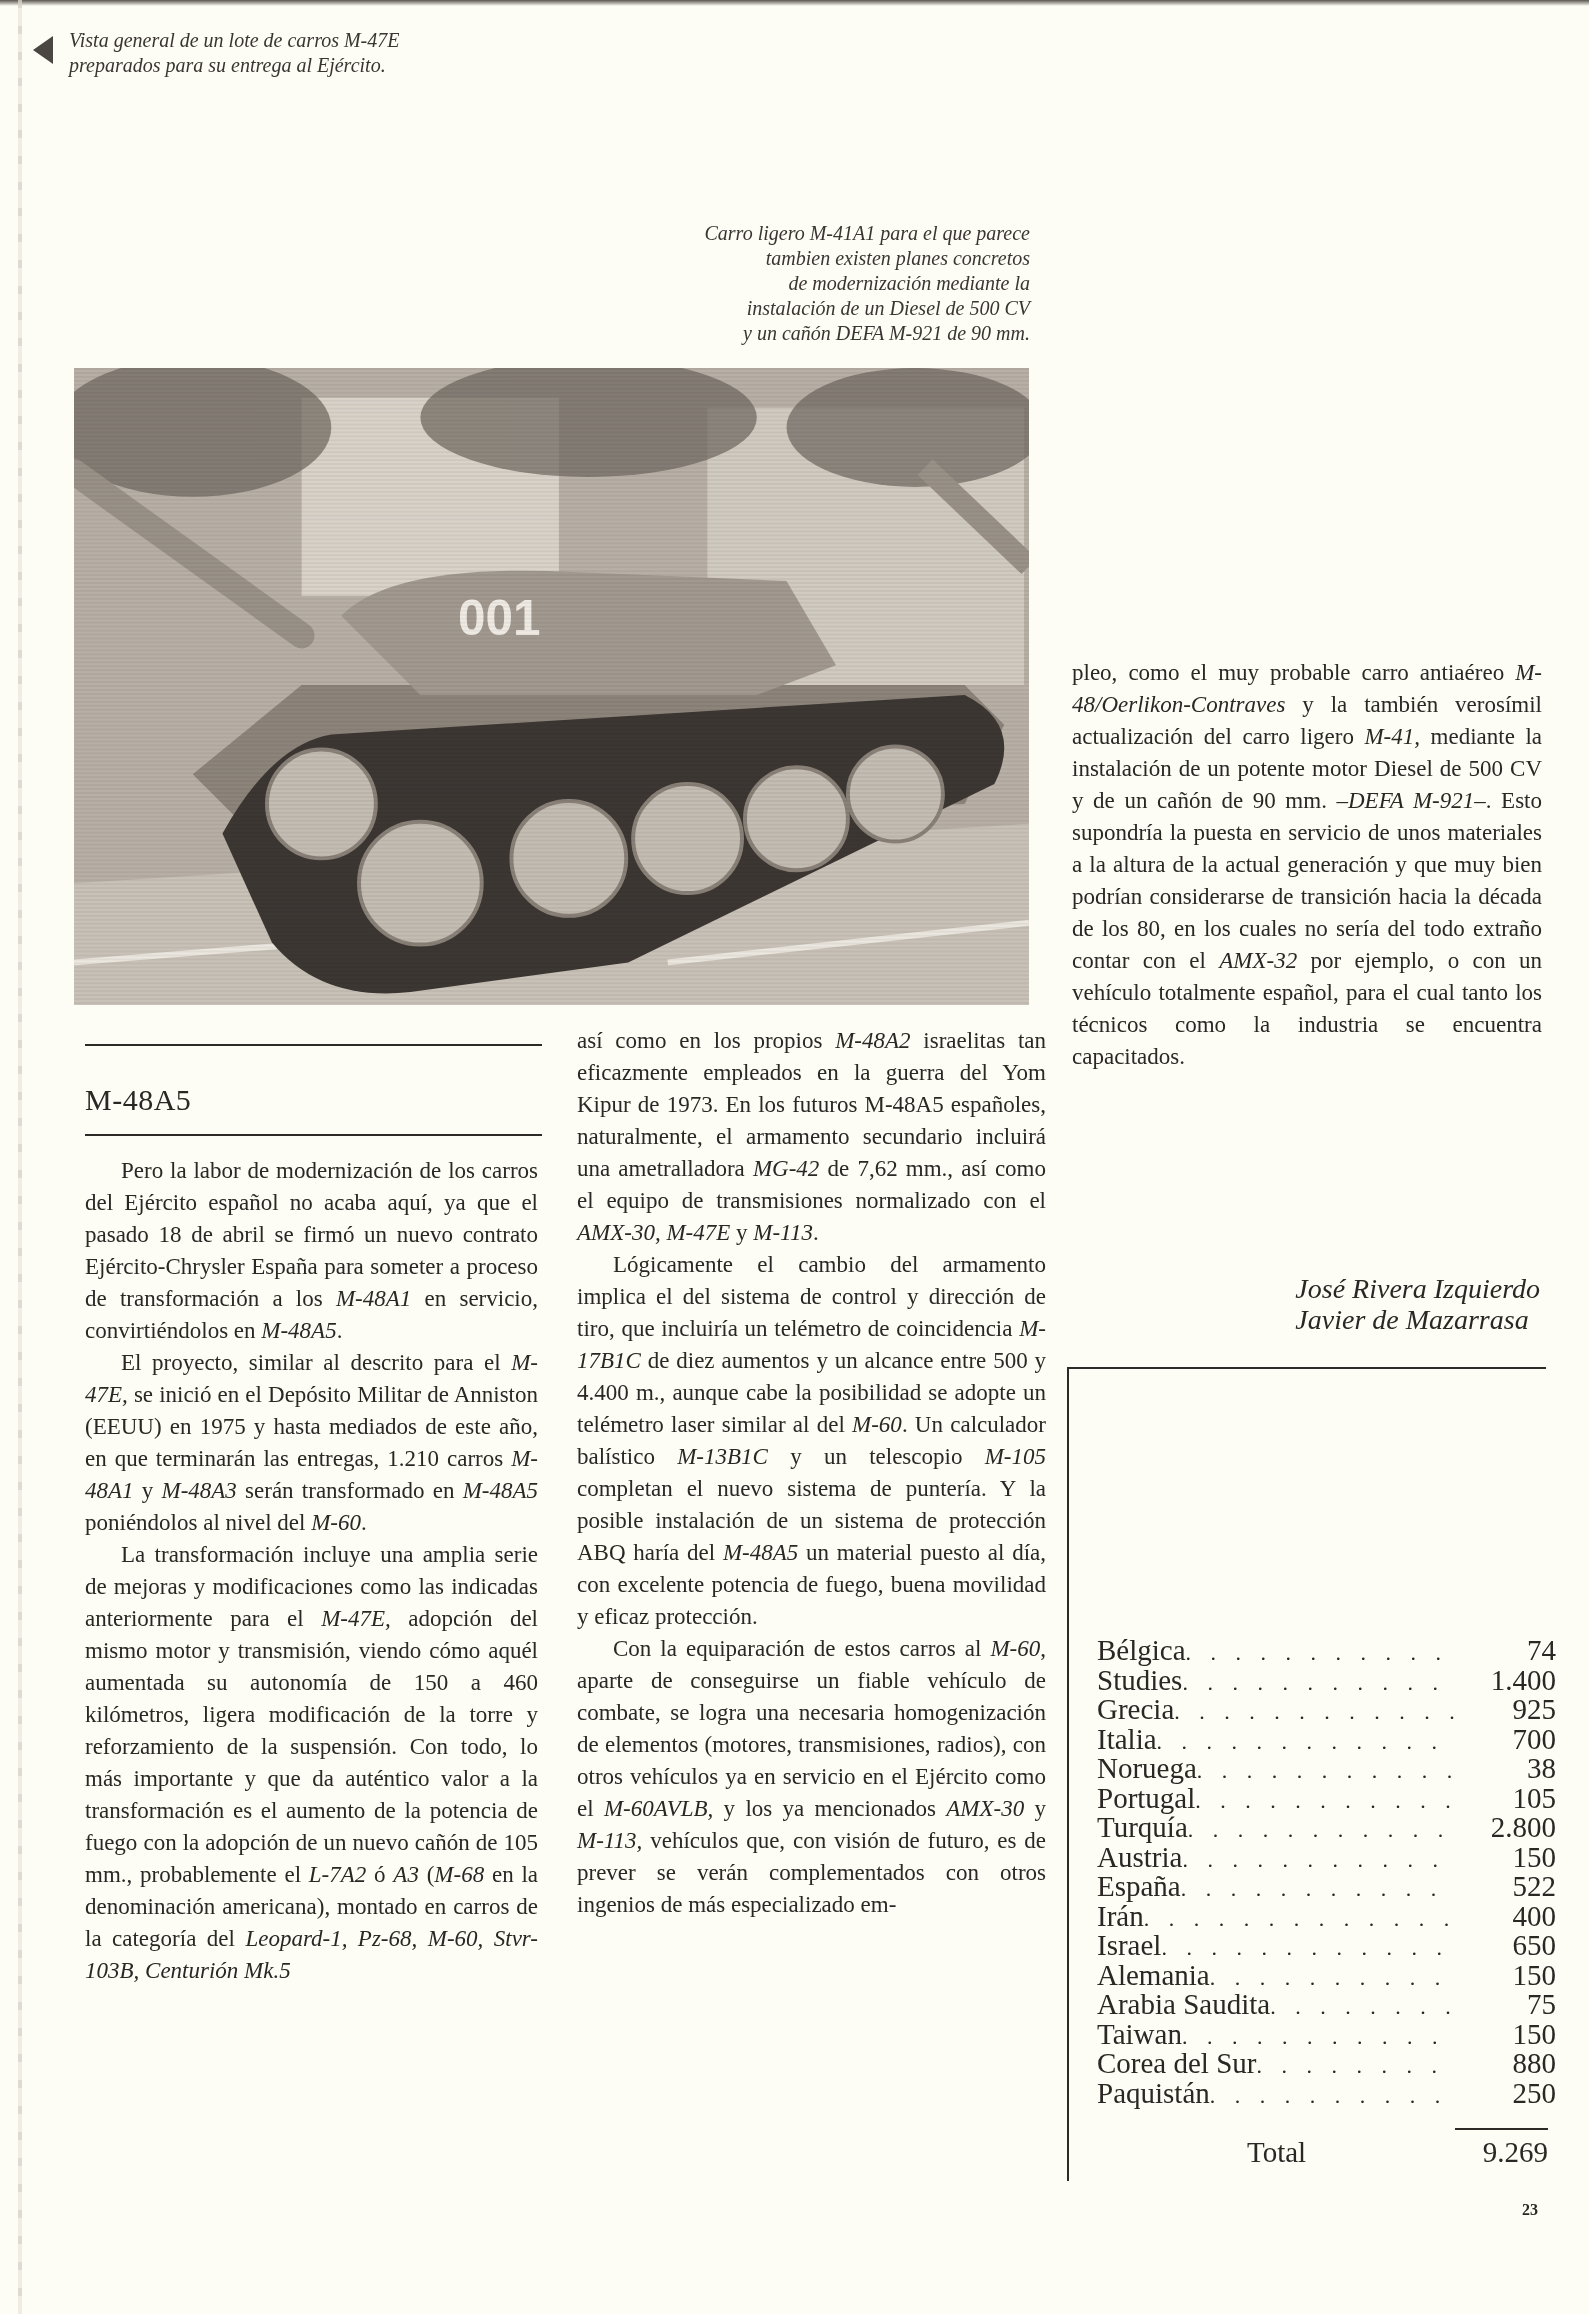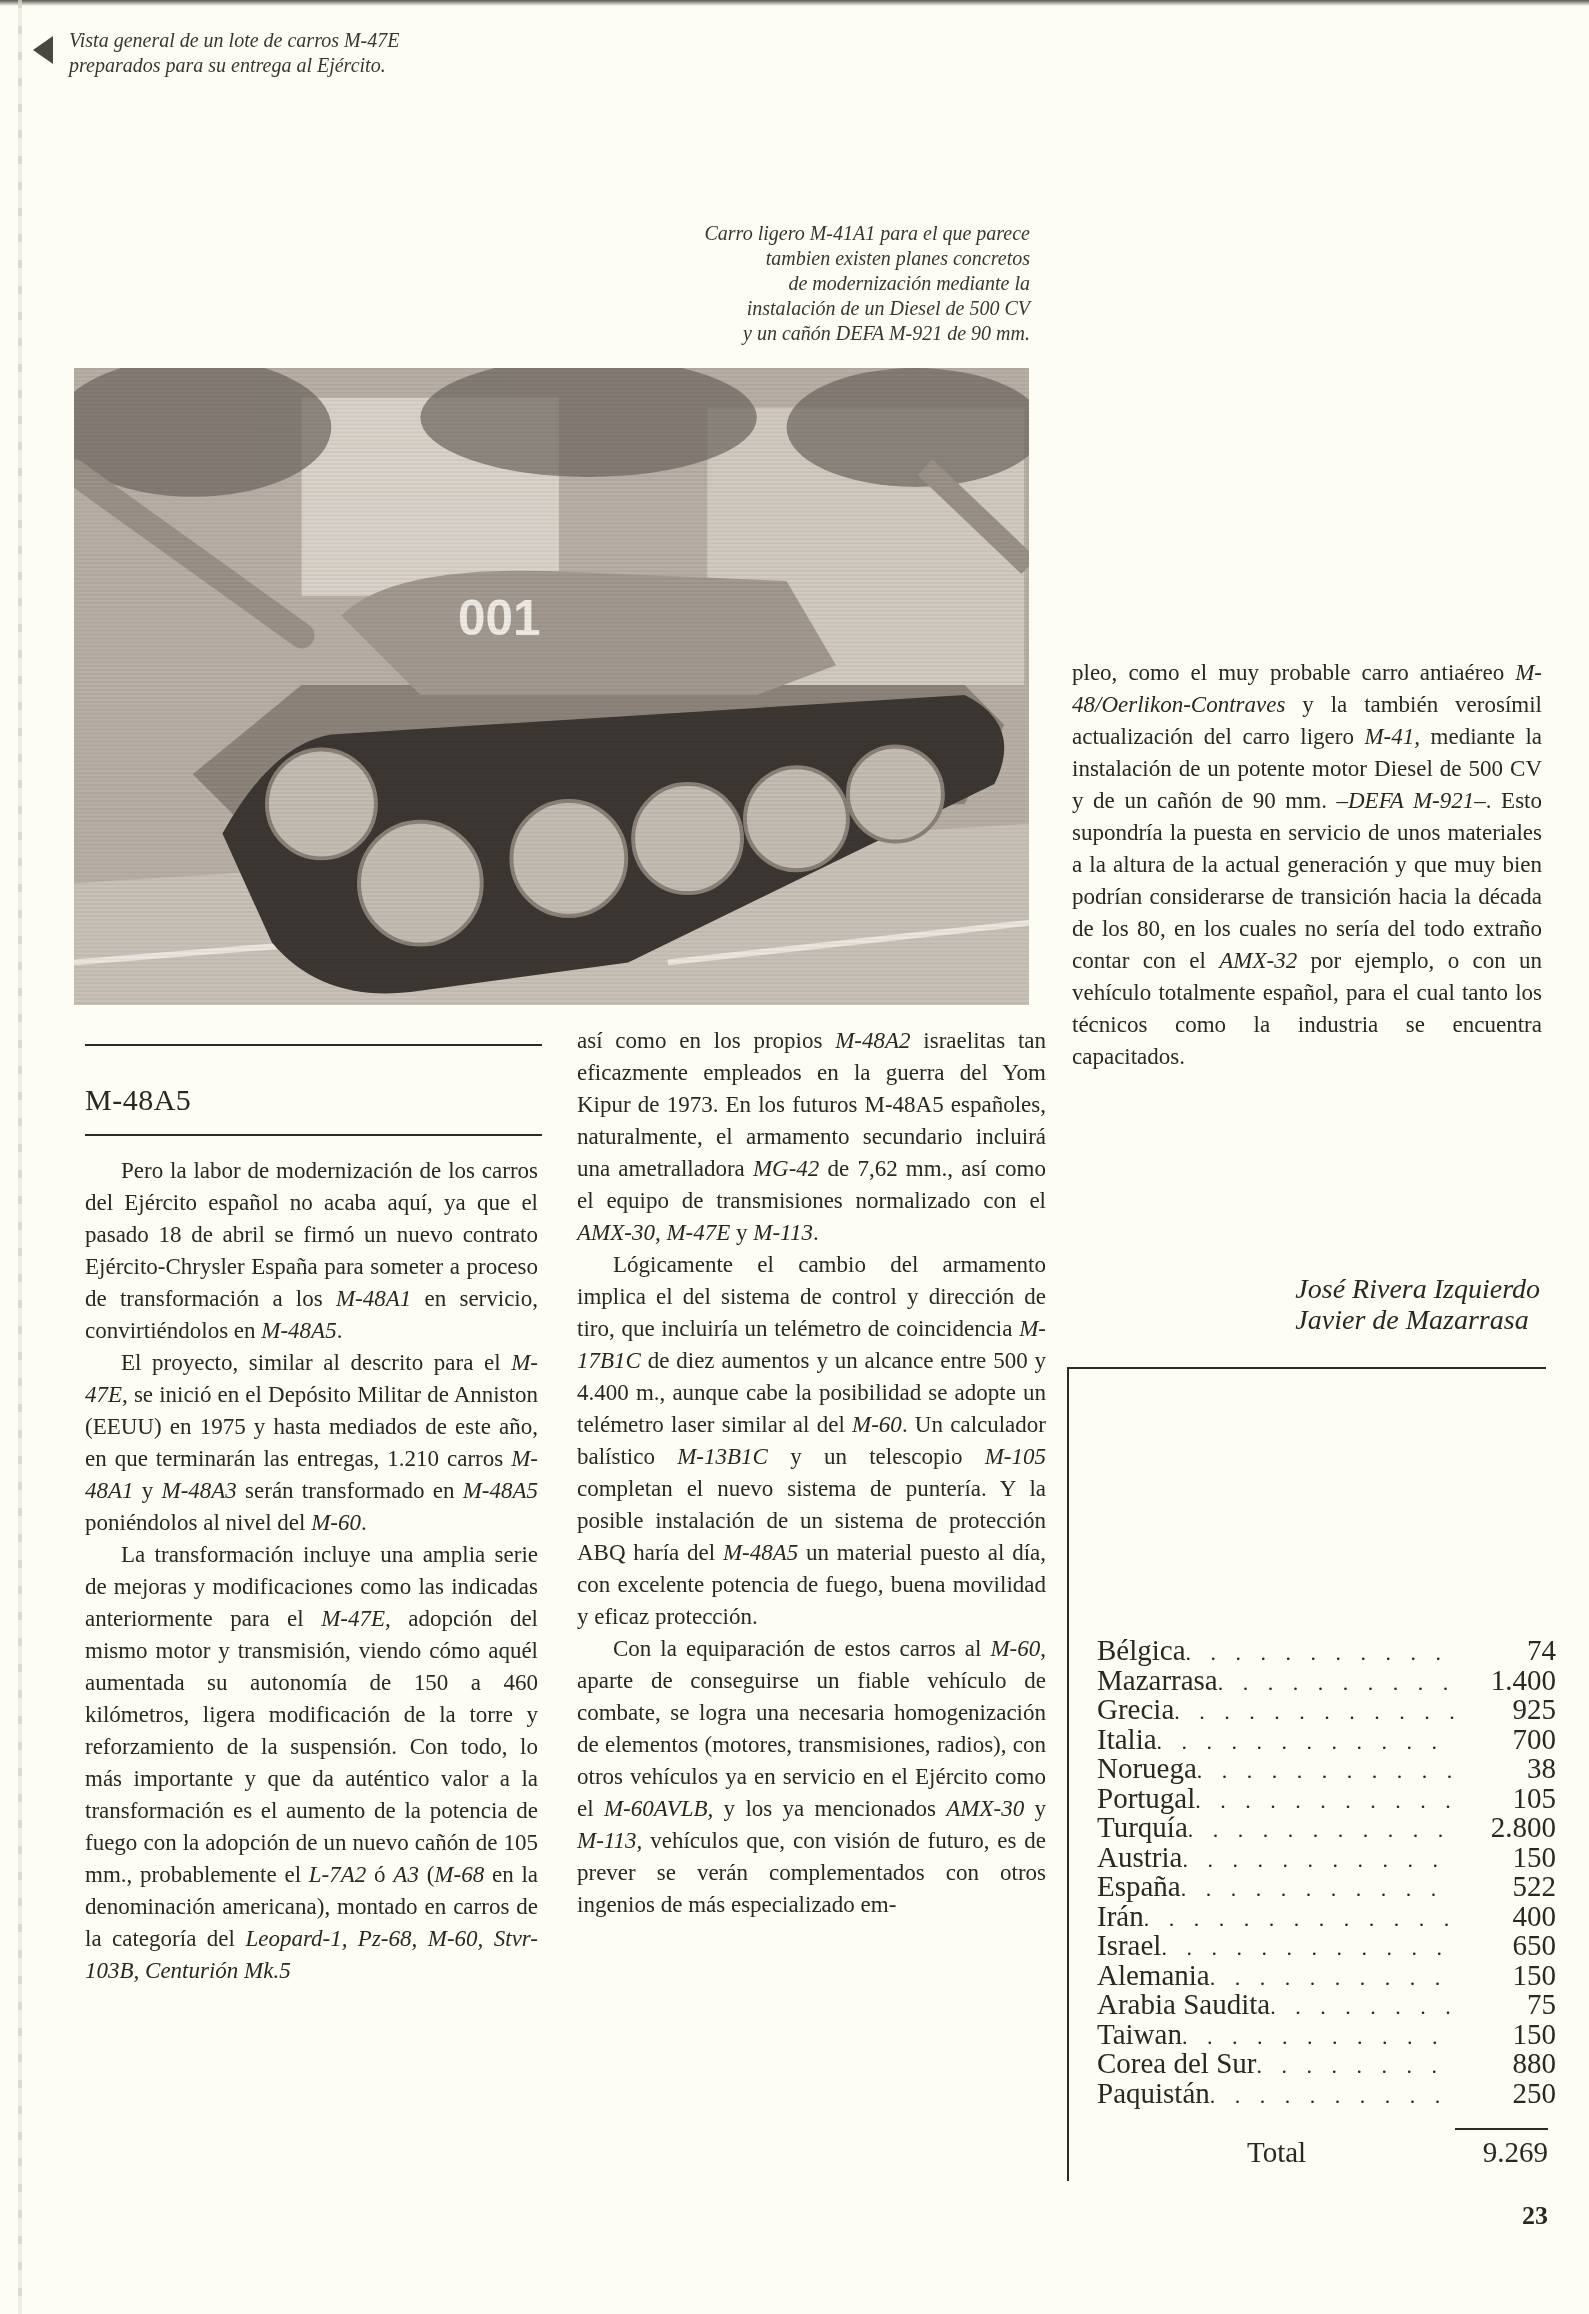--- a/index.html
+++ b/index.html
@@ -51,21 +51,21 @@
   .row { display: flex; align-items: baseline; height: 29.5px; font-size: 29px; line-height: 29.5px; }
   .row .country { white-space: nowrap; }
   .row .dots { flex: 1; overflow: hidden; white-space: nowrap; letter-spacing: 7px;
     margin-right: 18px; font-size: 22px; }
   .row .dots::after { content: ". . . . . . . . . . . . . . . . . . . . . . . . . . . . . . . . . . . ."; }
   .row .val { width: 83px; text-align: right; }
   .total-rule { position: absolute; left: 386px; top: 759px; width: 93px; height: 2px; background: #2e2a27; }
   .total-row { position: absolute; left: 20px; top: 767px; width: 459px; font-size: 29px; line-height: 32px; }
   .total-row .lbl { position: absolute; left: 158px; }
   .total-row .val { position: absolute; right: 0; }
-  .page-num { position: absolute; left: 1522px; top: 2201px; font-size: 26px; font-weight: bold; }
+  .page-num { position: absolute; left: 1522px; top: 2201px; font-size: 16px; font-weight: bold; }
 </style>
 </head>
 <body>
 
 <div class="top-shadow"></div>
 <div class="binding"></div>
 
 <div class="arrow"></div>
 <div class="caption-top">
   <div>Vista general de un lote de carros M-47E</div>
@@ -149,21 +149,21 @@
 </div>
 
 <div class="box">
   <div class="box-list" id="table-rows">
       <div class="row">
         <span class="country">Bélgica</span>
         <span class="dots"></span>
         <span class="val">74</span>
       </div>
       <div class="row">
-        <span class="country">Mazarrasa</span>
+        <span class="country">Studies</span>
         <span class="dots"></span>
         <span class="val">1.400</span>
       </div>
       <div class="row">
         <span class="country">Grecia</span>
         <span class="dots"></span>
         <span class="val">925</span>
       </div>
       <div class="row">
         <span class="country">Italia</span>

